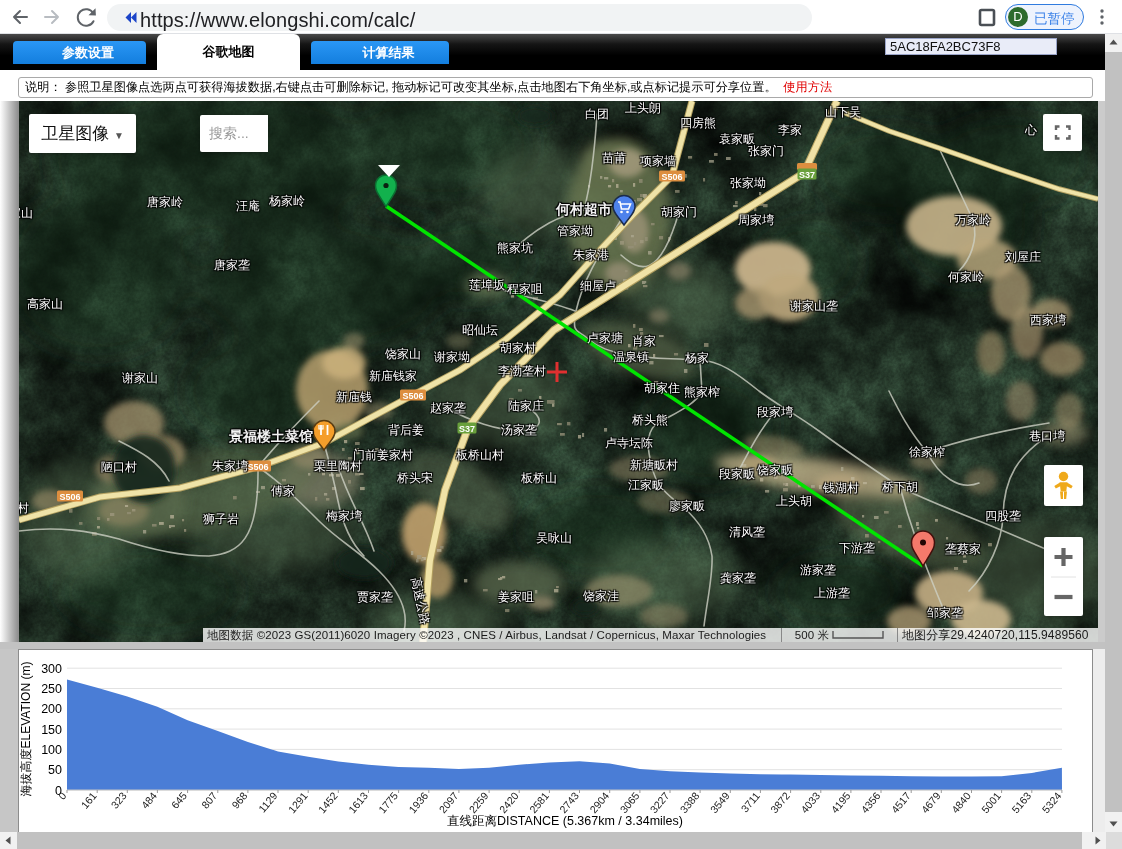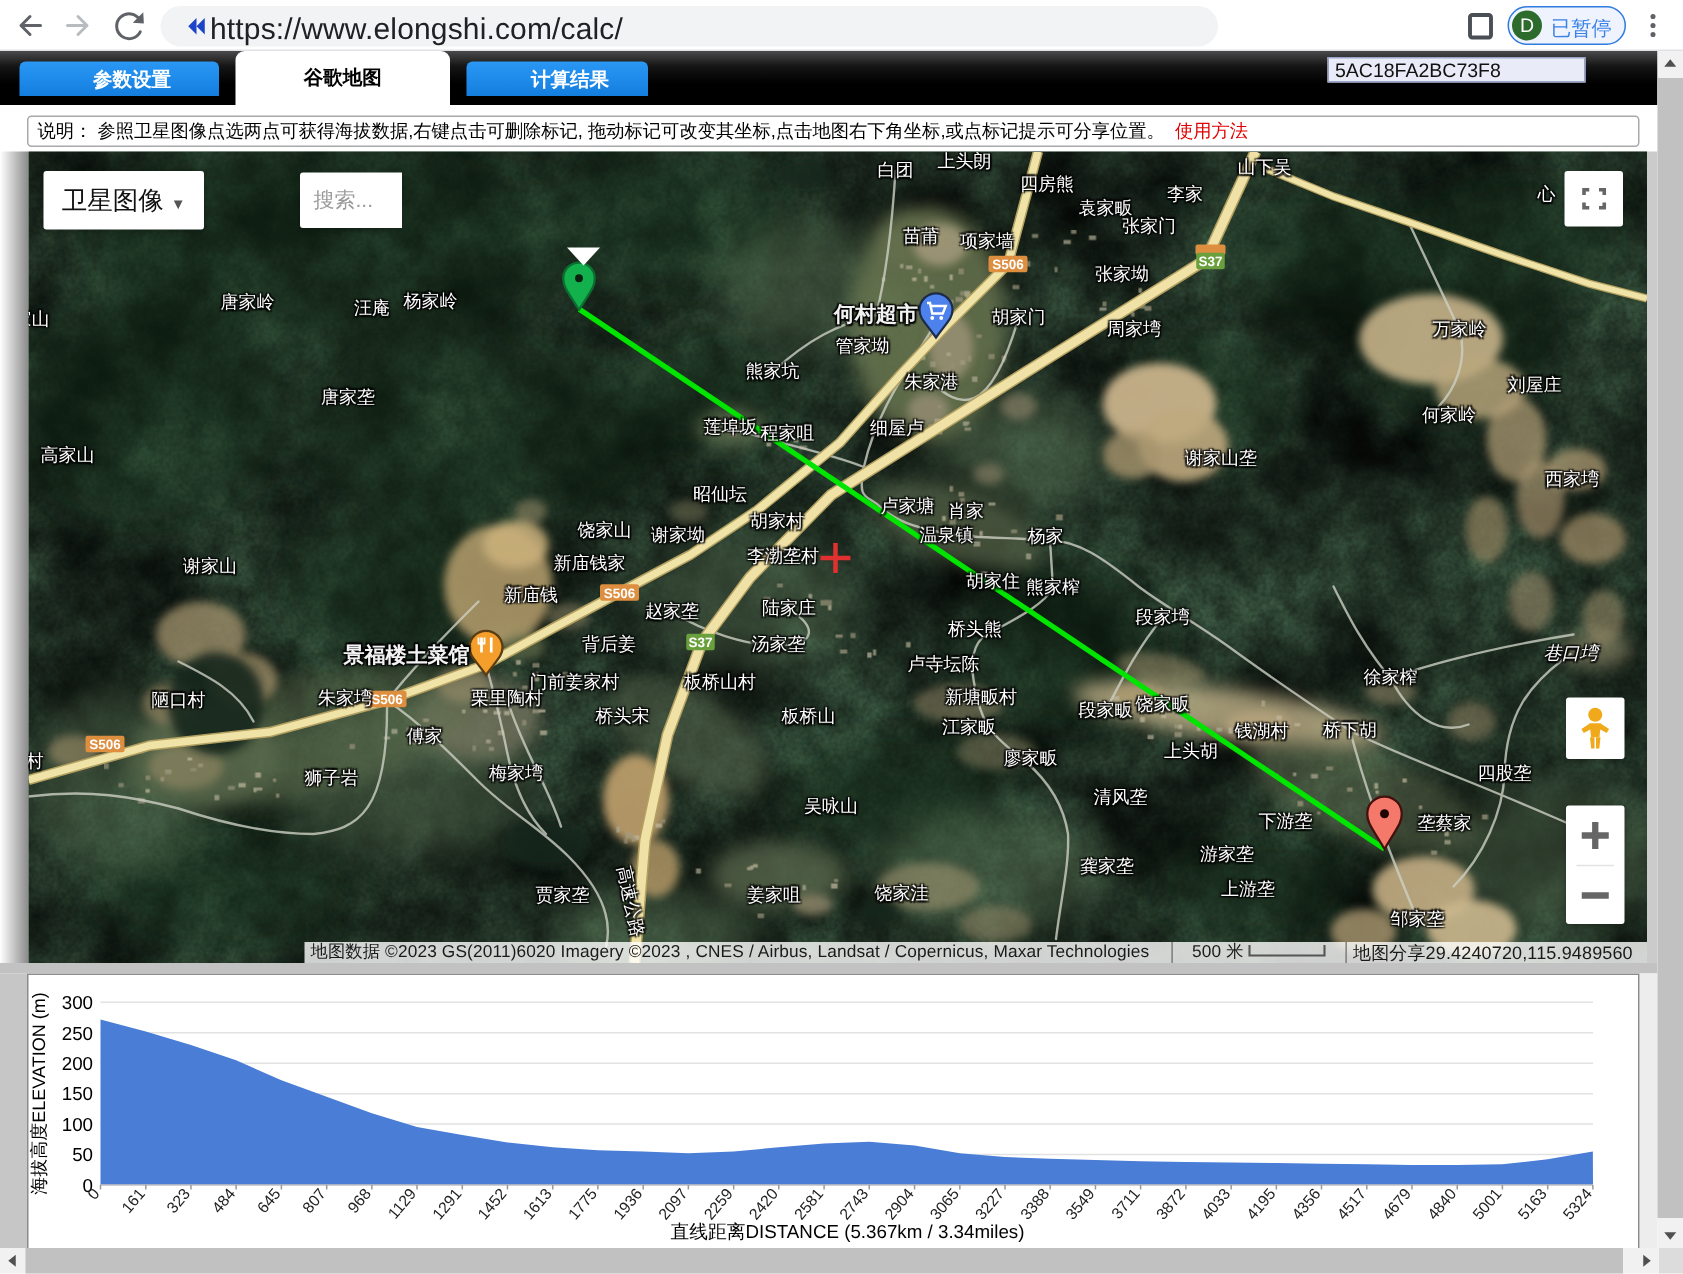--- a/index.html
+++ b/index.html
@@ -11,21 +11,21 @@
 #urlpill{position:absolute;left:107px;top:4px;width:705px;height:27px;border-radius:14px;background:#f1f3f4;}
 #urltext{position:absolute;left:33px;top:5px;font-size:20px;color:#202124;letter-spacing:0.1px;}
 #pausepill{position:absolute;left:1005px;top:4px;width:79px;height:26px;border:1.5px solid #2f7bdf;border-radius:13px;background:#eef3fd;}
 #pausepill .dcirc{position:absolute;left:2px;top:2px;width:20px;height:20px;border-radius:50%;background:#2d6b2d;color:#fff;font-size:13px;text-align:center;line-height:20px;}
 #pausepill .ptxt{position:absolute;left:28px;top:5px;font-size:13.5px;color:#3b82e8;}
 
 #tabbar{position:absolute;left:0;top:34px;width:1105px;height:36px;background:linear-gradient(#4a4a4a,#151515 28%,#000 60%);}
 .tab{position:absolute;font-size:13px;font-weight:bold;text-align:center;}
 .tabblue{top:7px;height:23px;line-height:23px;color:#fff;background:linear-gradient(#2a97f5,#137ede);border-radius:4px 4px 0 0;padding-left:17px;}
 #tab1{left:13px;width:133px;}
-#tab3{left:311px;width:121px;}
+#tab3{left:311px;width:138px;}
 #tab2{position:absolute;left:157px;top:0;width:143px;height:36px;line-height:36px;background:#fff;color:#000;border-radius:6px 6px 0 0;font-size:13px;font-weight:bold;text-align:center;}
 #codeinput{position:absolute;left:885px;top:4px;width:172px;height:17px;background:#e9ecf8;border:1px solid #9aa4c8;font-size:13px;color:#111;line-height:15px;padding-left:4px;}
 
 #infobar{position:absolute;left:18px;top:77px;width:1075px;height:21px;background:#fff;border:1px solid #a9a9a9;border-radius:3px;font-size:12.2px;line-height:19px;color:#000;padding-left:6px;white-space:nowrap;}
 #infobar .red{color:#e00000;}
 
 #leftmargin{position:absolute;left:0;top:101px;width:19px;height:541px;background:linear-gradient(90deg,#ffffff,#8f8f8f 95%);}
 #leftmargin2{position:absolute;left:0;top:649px;width:18px;height:183px;background:#c6c6c6;}
 #gapband{position:absolute;left:0;top:642px;width:1105px;height:7px;background:#c2c2c2;}
 #rightmargin{position:absolute;left:1098px;top:101px;width:7px;height:541px;background:#cbcbcb;}
@@ -518,21 +518,21 @@
   <div class="mlabel" style="left:718px;top:38px;">袁家畈</div>
   <div class="mlabel" style="left:747px;top:50px;">张家门</div>
   <div class="mlabel" style="left:595px;top:57px;">苗莆</div>
   <div class="mlabel" style="left:639px;top:60px;">项家墙</div>
   <div class="mlabel" style="left:729px;top:82px;">张家坳</div>
   <div class="mlabel" style="left:660px;top:111px;">胡家门</div>
   <div class="mlabel" style="left:737px;top:119px;">周家塆</div>
   <div class="mlabel" style="left:954px;top:119px;">万家岭</div>
   <div class="mlabel" style="left:556px;top:130px;">管家坳</div>
   <div class="mlabel" style="left:496px;top:147px;">熊家坑</div>
-  <div class="mlabel" style="left:602px;top:154px;">朱家港</div>
+  <div class="mlabel" style="left:572px;top:154px;">朱家港</div>
   <div class="mlabel" style="left:468px;top:184px;">莲埠坂</div>
   <div class="mlabel" style="left:506px;top:188px;">程家咀</div>
   <div class="mlabel" style="left:579px;top:185px;">细屋卢</div>
   <div class="mlabel" style="left:777px;top:205px;padding-left:36px;">谢家山垄</div>
   <div class="mlabel" style="left:1004px;top:156px;">刘屋庄</div>
   <div class="mlabel" style="left:947px;top:176px;">何家岭</div>
   <div class="mlabel" style="left:1029px;top:219px;">西家塆</div>
   <div class="mlabel" style="left:-4px;top:112px;">熊家山</div>
   <div class="mlabel" style="left:26px;top:203px;">高家山</div>
   <div class="mlabel" style="left:146px;top:101px;">唐家岭</div>
@@ -553,21 +553,21 @@
   <div class="mlabel" style="left:627px;top:384px;">江家畈</div>
   <div class="mlabel" style="left:668px;top:405px;">廖家畈</div>
   <div class="mlabel" style="left:728px;top:431px;">清风垄</div>
   <div class="mlabel" style="left:719px;top:477px;">龚家垄</div>
   <div class="mlabel" style="left:718px;top:373px;">段家畈</div>
   <div class="mlabel" style="left:756px;top:369px;">饶家畈</div>
   <div class="mlabel" style="left:822px;top:387px;">钱湖村</div>
   <div class="mlabel" style="left:775px;top:400px;">上头胡</div>
   <div class="mlabel" style="left:881px;top:386px;">桥下胡</div>
   <div class="mlabel" style="left:908px;top:351px;">徐家榨</div>
-  <div class="mlabel" style="left:1028px;top:335px;font-style:italic;">巷口塆</div>
+  <div class="mlabel" style="left:1028px;top:335px;">巷口塆</div>
   <div class="mlabel" style="left:984px;top:415px;">四股垄</div>
   <div class="mlabel" style="left:926px;top:512px;">邹家垄</div>
   <div class="mlabel" style="left:970px;top:518px;margin-top:40px;">细屋何</div>
   <div class="mlabel" style="left:838px;top:447px;">下游垄</div>
   <div class="mlabel" style="left:799px;top:469px;">游家垄</div>
   <div class="mlabel" style="left:813px;top:492px;">上游垄</div>
   <div class="mlabel" style="left:582px;top:495px;">饶家洼</div>
   <div class="mlabel" style="left:497px;top:496px;">姜家咀</div>
   <div class="mlabel" style="left:535px;top:437px;">吴咏山</div>
   <div class="mlabel" style="left:356px;top:496px;">贾家垄</div>

